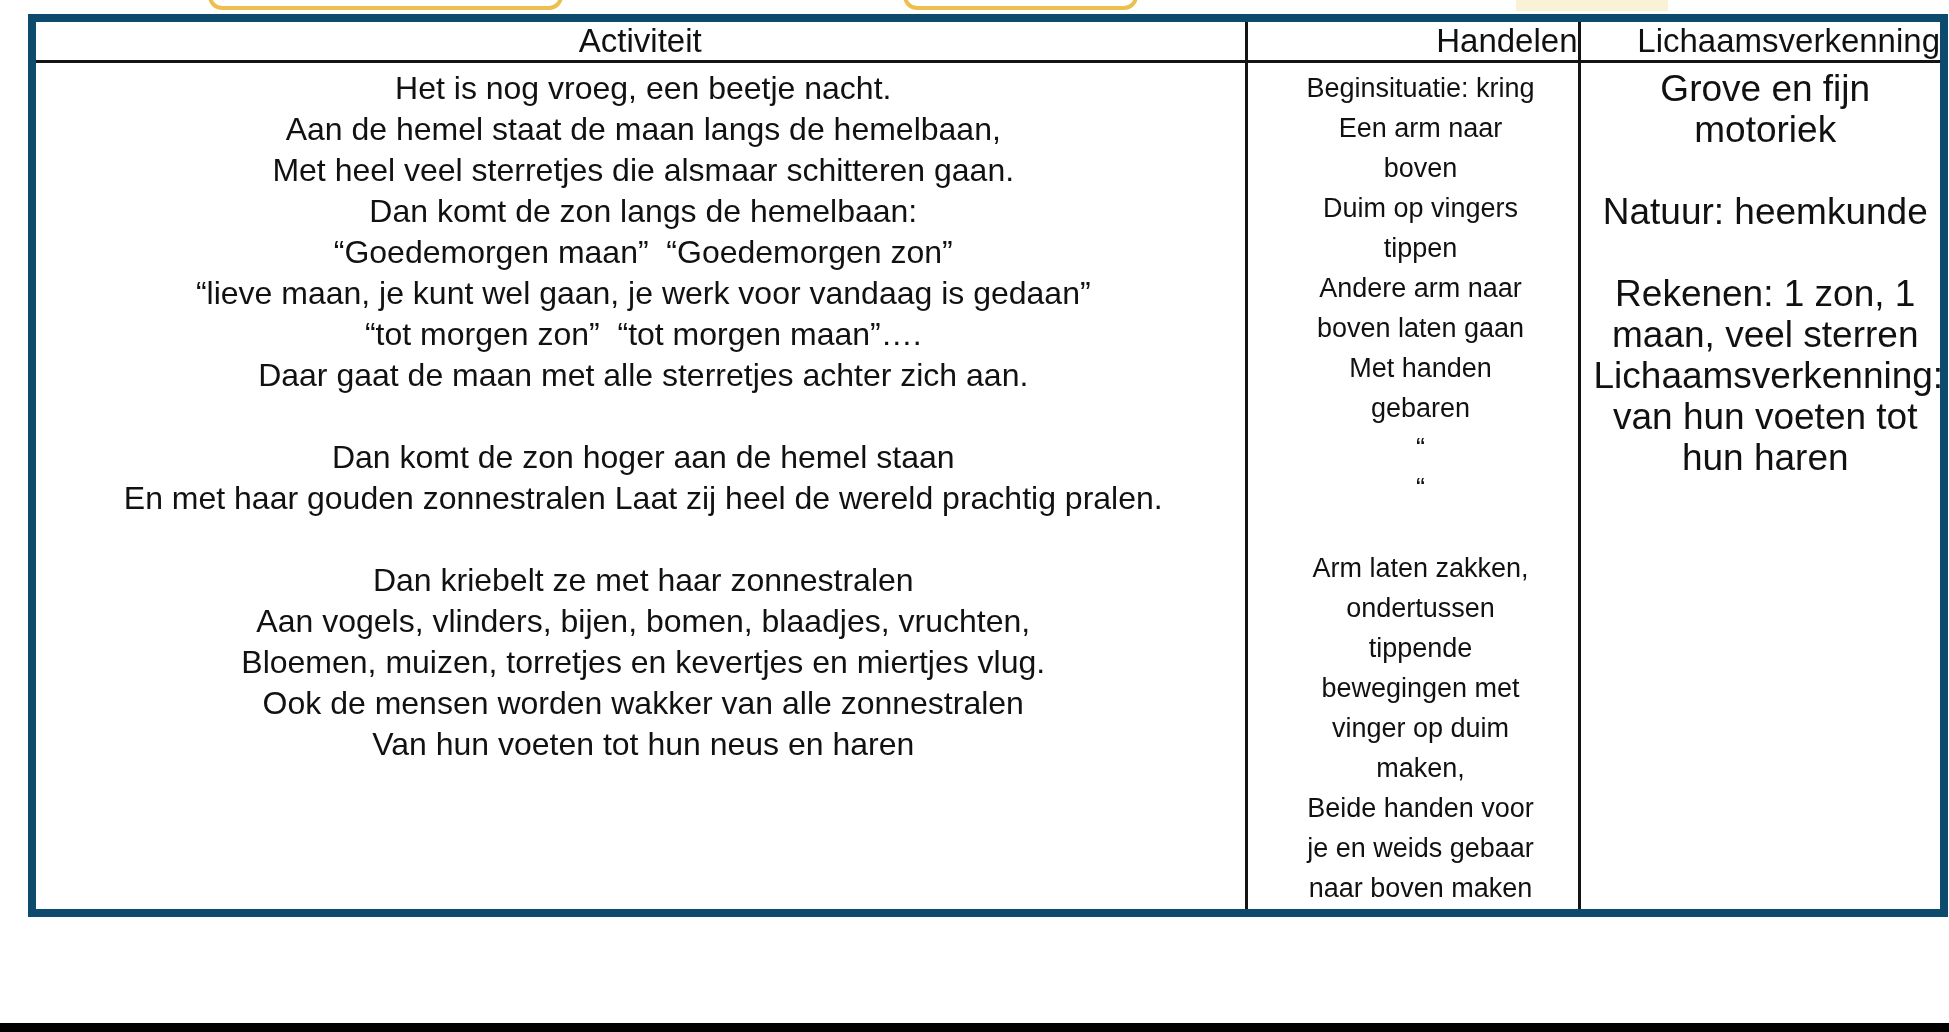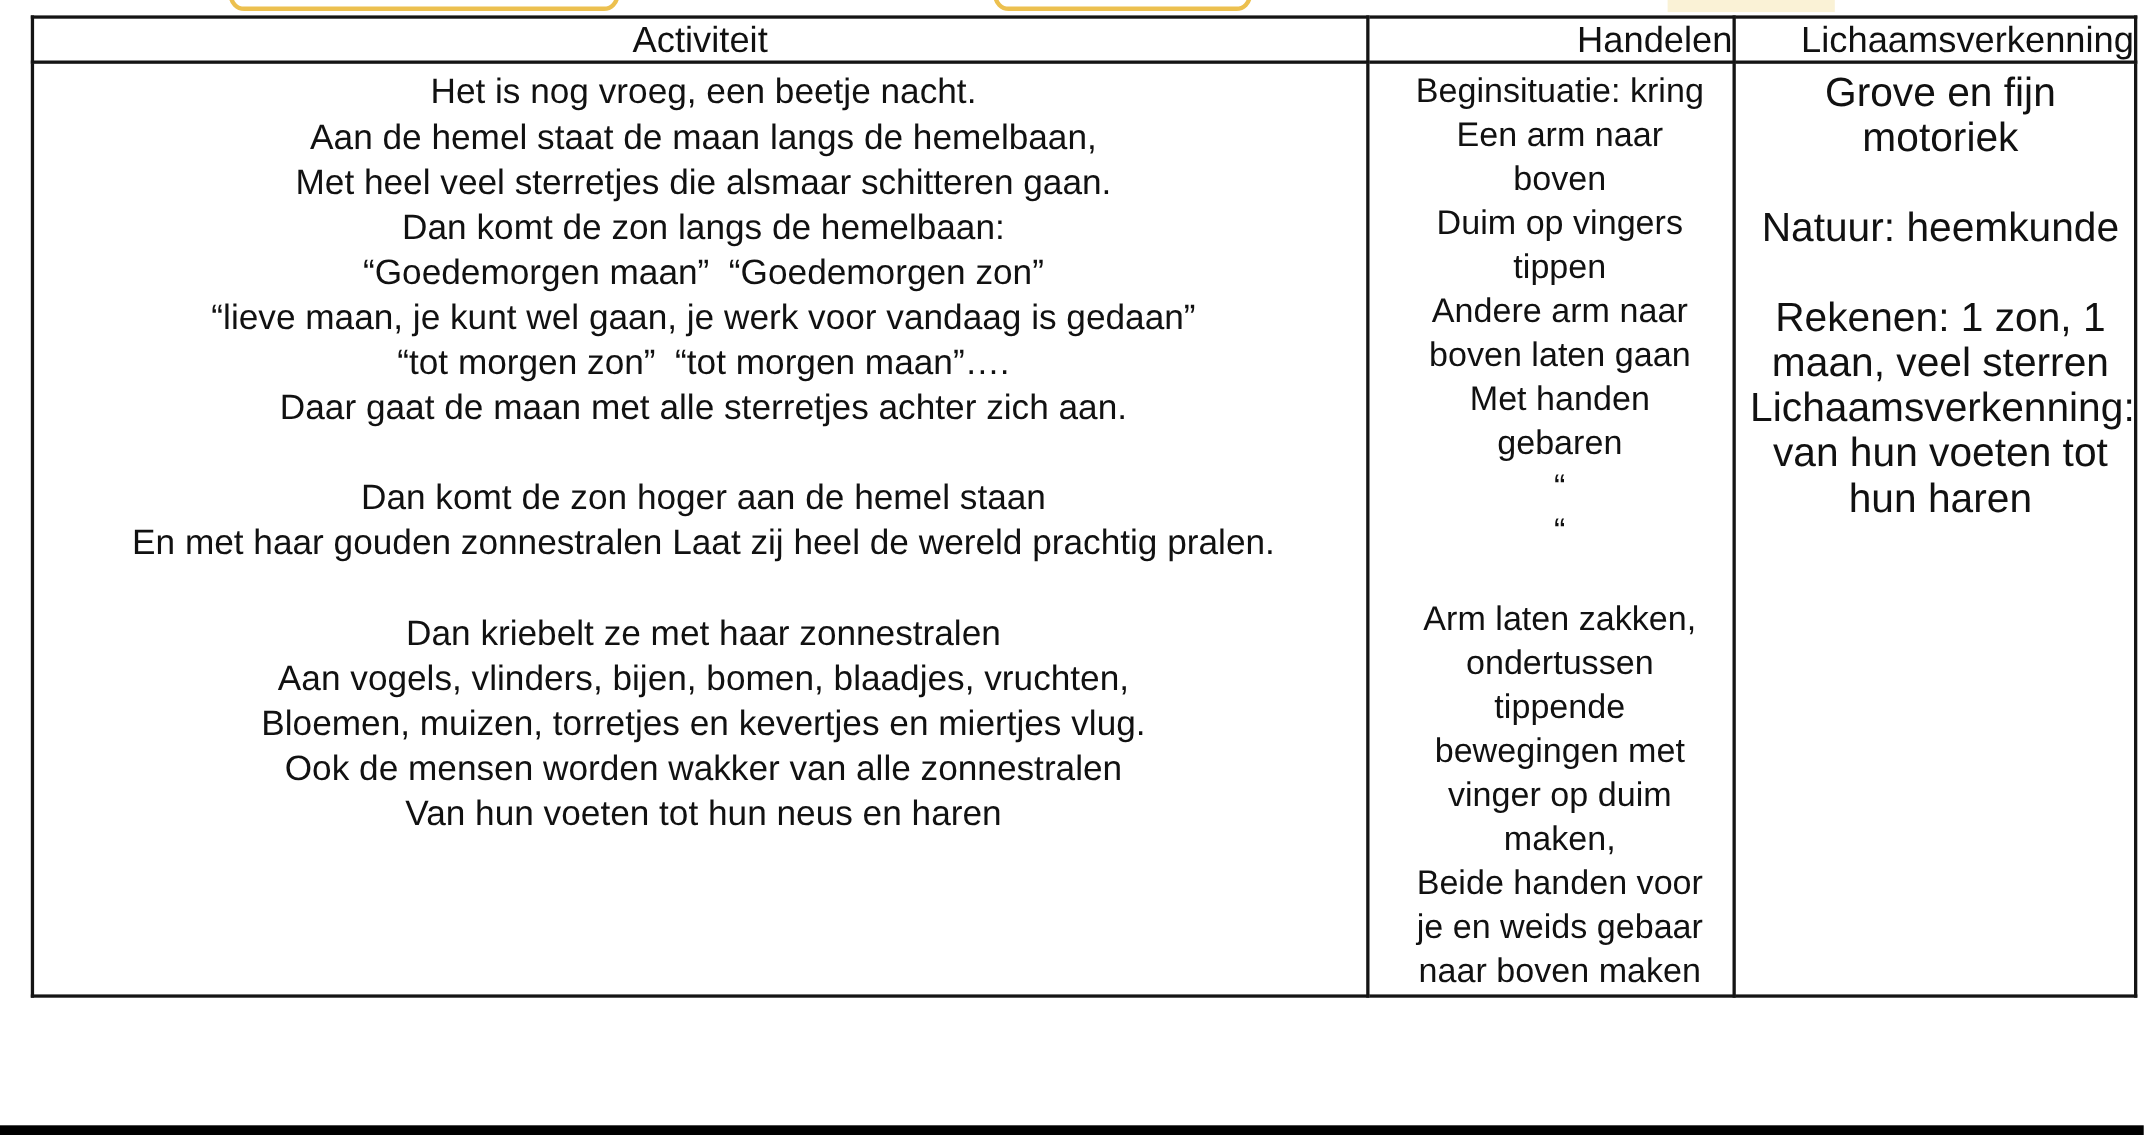--- a/index.html
+++ b/index.html
@@ -29,21 +29,21 @@
     background: #faf2d6;
   }
 
   
   table.doc-table {
     position: absolute;
     left: 28px; top: 14px;
     width: 1912px;
     border-collapse: collapse;
     table-layout: fixed;
-    border: 3px solid #0c4a6e;
+    border: 8px solid #0c4a6e;
   }
   table.doc-table th, table.doc-table td {
     border: 3px solid #141414;
     vertical-align: top;
     overflow: hidden;
   }
   col.col-activiteit { width: 1214px; }
   col.col-handelen   { width: 333px; }
   col.col-aanspreek  { width: 365px; }
 
@@ -71,21 +71,21 @@
     font-size: 32px;
     text-align: center;
   }
   .lines-activiteit {
     line-height: 41px;
     padding-left: 12px;
     padding-right: 6px;
   }
   .lines-handelen {
     line-height: 40px;
-    font-size: 31px;
+    font-size: 27px;
     padding-left: 18px;
     padding-right: 2px;
   }
   .lines-aanspreek {
     line-height: 41px;
     font-size: 37px;
     padding-left: 12px;
     padding-right: 2px;
   }
 

